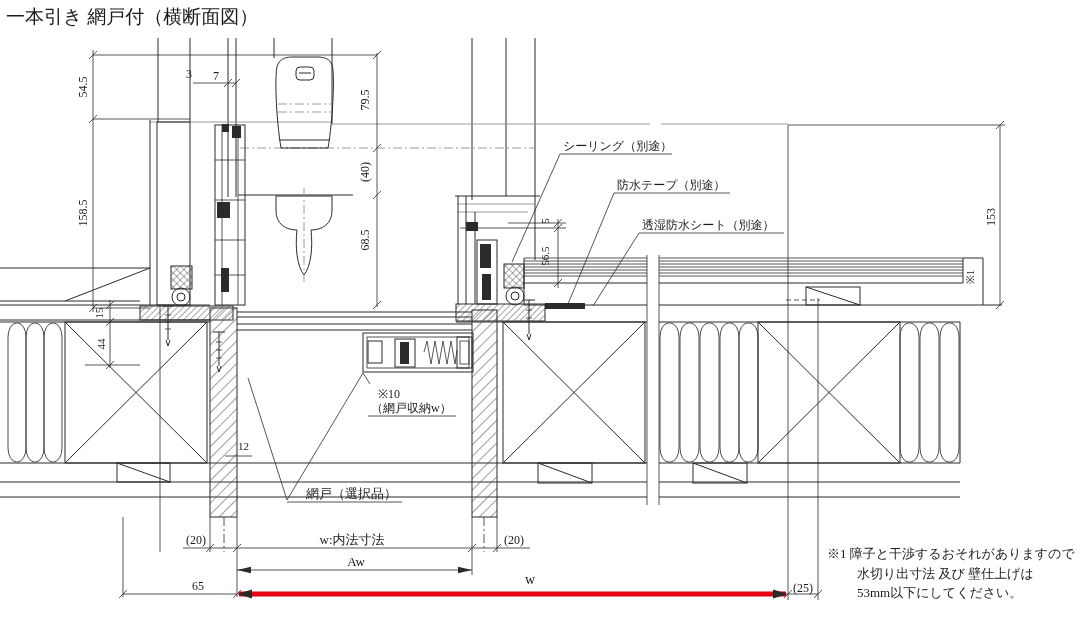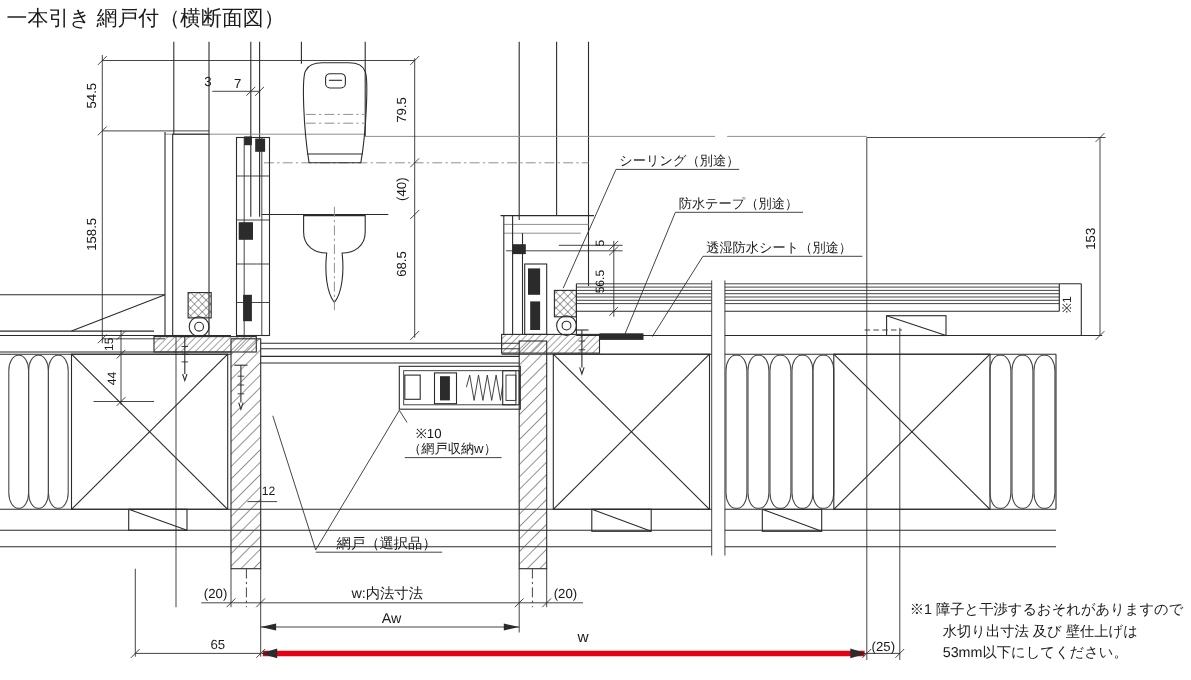--- a/index.html
+++ b/index.html
@@ -1,17 +1,17 @@
 <!DOCTYPE html>
 <html><head>
 <meta charset="utf-8">
 <style>
   html,body{margin:0;padding:0;background:#fff;}
   .stage{position:relative;width:1083px;height:618px;background:#ffffff;overflow:hidden;
-         font-family:Liberation Sans, sans-serif;}
+         font-family:Liberation Serif, serif;}
   svg{display:block;}
   .ln{stroke:#2b2b2b;stroke-width:1;fill:none;}
   .lnt{stroke:#2b2b2b;stroke-width:0.8;fill:none;}
   .lng{stroke:#8e8e8e;stroke-width:0.9;fill:none;}
   .dd{stroke-dasharray:9 3 2 3;}
   .dsh{stroke-dasharray:5 3;}
   .ins{stroke:#4a4a4a;stroke-width:1;fill:none;}
   .blk{fill:#2b2b2b;stroke:none;}
   .txt{fill:#1a1a1a;font-size:12px;}
   .t11{font-size:11px;}

